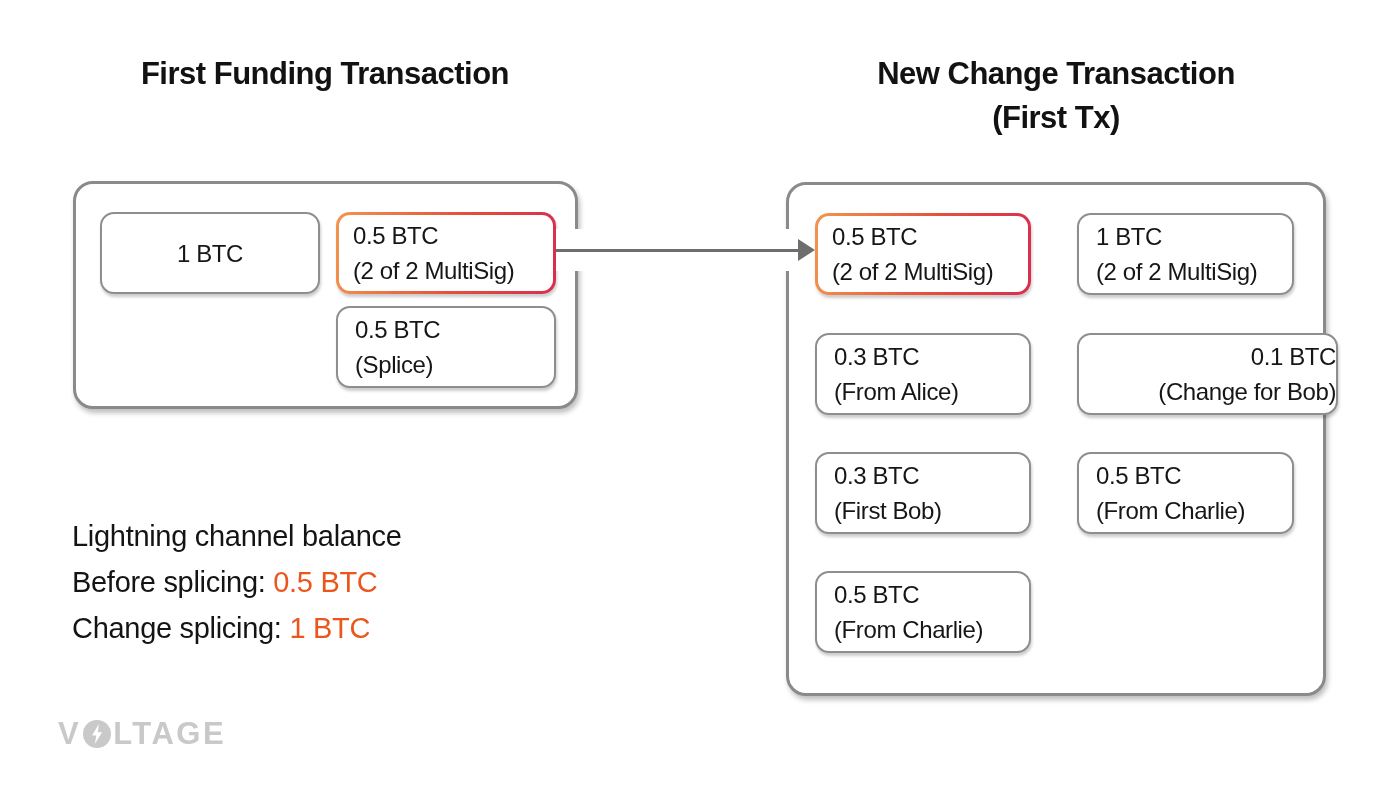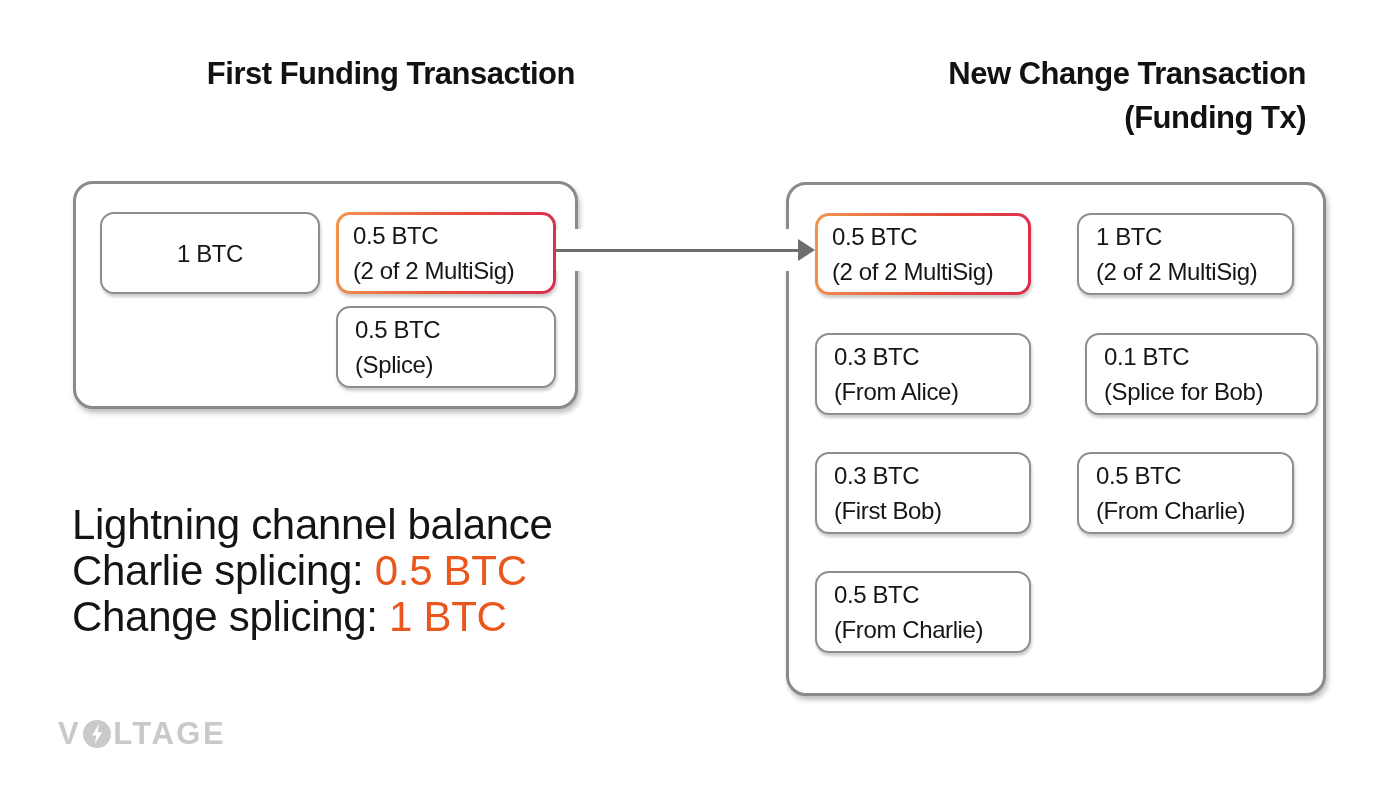--- a/index.html
+++ b/index.html
@@ -13,21 +13,21 @@
     overflow: hidden;
   }
   .title {
     position: absolute;
     width: 500px;
     font-weight: bold;
     font-size: 31px;
     line-height: 44px;
     letter-spacing: -0.5px;
     color: #121212;
-    text-align: right;
+    text-align: center;
   }
   .title-left { left: 75px; top: 52px; }
   .title-right { left: 806px; top: 52px; }
   .container {
     position: absolute;
     background: #ffffff;
     border: 3px solid #8a8a8a;
     border-radius: 20px;
     box-shadow: 2px 4px 5px rgba(0,0,0,0.25);
     box-sizing: border-box;
@@ -89,22 +89,22 @@
   .arrow-head {
     position: absolute;
     left: 798px; top: 239px;
     width: 0; height: 0;
     border-top: 11px solid transparent;
     border-bottom: 11px solid transparent;
     border-left: 17px solid #6e6e6e;
   }
   .summary {
     position: absolute;
-    left: 72px; top: 502px;
-    font-size: 42px;
+    left: 72px; top: 513px;
+    font-size: 29px;
     line-height: 46px;
     letter-spacing: -0.3px;
     color: #141414;
   }
   .summary .hl { color: #EA561C; }
   .logo {
     position: absolute;
     left: 58px; top: 716px;
     display: flex;
     align-items: center;
@@ -119,21 +119,21 @@
 </head>
 <body>
 
 <div class="canvas">
 
   <div class="title title-left">
     <span>First Funding Transaction</span>
   </div>
   <div class="title title-right">
     <div>New Change Transaction</div>
-    <div>(Funding Tx)</div>
+    <div>(First Tx)</div>
   </div>
 
   <div class="container container-left">
     <div class="box center" style="left:24px; top:28px; width:220px; height:82px;">
       <span>1 BTC</span>
     </div>
     <div class="gbox" style="left:260px; top:28px; width:220px; height:82px;">
       <div class="gbox-inner">
         <span>0.5 BTC</span>
         <span>(2 of 2 MultiSig)</span>
@@ -153,23 +153,23 @@
       </div>
     </div>
     <div class="box" style="left:288px; top:28px; width:217px; height:82px;">
       <span>1 BTC</span>
       <span>(2 of 2 MultiSig)</span>
     </div>
     <div class="box" style="left:26px; top:148px; width:216px; height:82px;">
       <span>0.3 BTC</span>
       <span>(From Alice)</span>
     </div>
-    <div class="box" style="left:296px; top:148px; width:233px; height:82px;">
+    <div class="box" style="left:288px; top:148px; width:261px; height:82px;align-items:flex-end;">
       <span>0.1 BTC</span>
-      <span>(Splice for Bob)</span>
+      <span>(Change for Bob)</span>
     </div>
     <div class="box" style="left:26px; top:267px; width:216px; height:82px;">
       <span>0.3 BTC</span>
       <span>(First Bob)</span>
     </div>
     <div class="box" style="left:288px; top:267px; width:217px; height:82px;">
       <span>0.5 BTC</span>
       <span>(From Charlie)</span>
     </div>
     <div class="box" style="left:26px; top:386px; width:216px; height:82px;">
@@ -177,21 +177,21 @@
       <span>(From Charlie)</span>
     </div>
   </div>
 
   <div class="arrow-mask"></div>
   <div class="arrow-line"></div>
   <div class="arrow-head"></div>
 
   <div class="summary">
     <div>Lightning channel balance</div>
-    <div><span>Charlie splicing: </span><span class="hl">0.5 BTC</span></div>
+    <div><span>Before splicing: </span><span class="hl">0.5 BTC</span></div>
     <div><span>Change splicing: </span><span class="hl">1 BTC</span></div>
   </div>
 
   <div class="logo">
     <span>V</span>
     <span class="logo-o">
       <svg width="28" height="28" viewBox="0 0 24 24" aria-hidden="true">
         <circle cx="12" cy="12" r="12" fill="#c9c9c9"></circle>
         <path d="M13.6 3.5 L7.8 13.2 L11.4 13.2 L10.1 20.5 L16.4 10.6 L12.7 10.6 Z" fill="#ffffff"></path>
       </svg>

